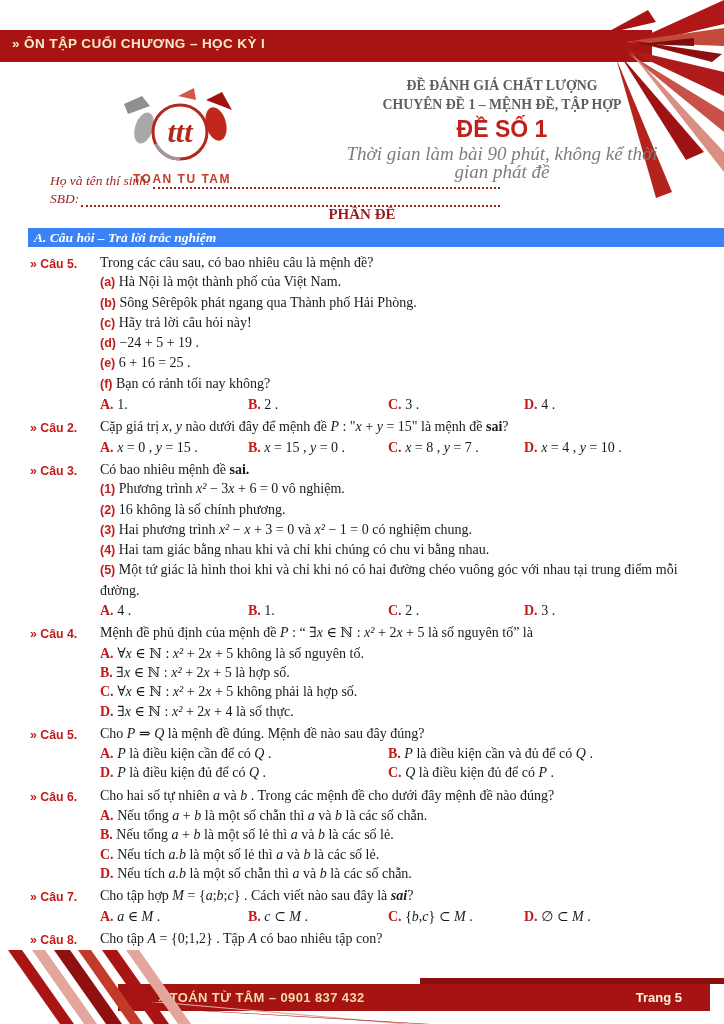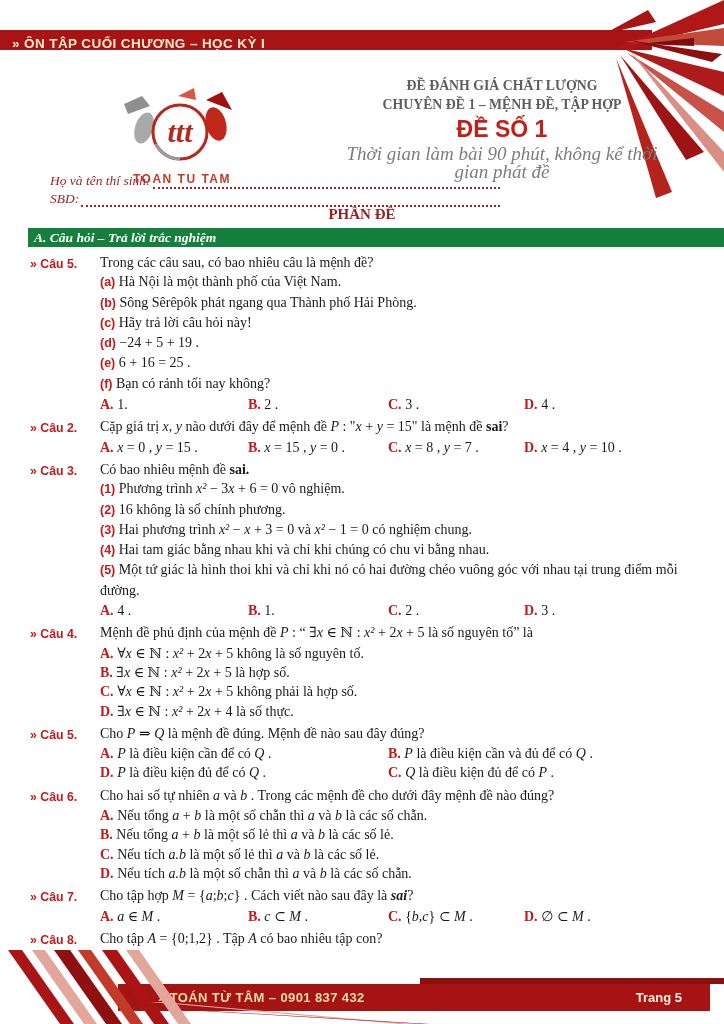--- a/index.html
+++ b/index.html
@@ -1,20 +1,20 @@
 <!DOCTYPE html>
 <html><head>
 <meta charset="utf-8">
 <style>
   html,body{margin:0;padding:0;background:#e8e8e8;}
   .page{position:relative;width:724px;height:1024px;background:#ffffff;margin:0 auto;
         font-family:"Liberation Serif","DejaVu Serif","DejaVu Sans",serif;color:#1a1a1a;overflow:hidden;}
 
   
-  .top-banner{position:absolute;left:0;top:30px;width:652px;height:20px;background:#A81414;text-decoration:underline;}
+  .top-banner{position:absolute;left:0;top:30px;width:652px;height:32px;background:#A81414;text-decoration:underline;}
   .top-banner .txt{position:absolute;left:12px;top:0;line-height:28px;
         font-family:"Liberation Sans","DejaVu Sans",sans-serif;font-weight:bold;font-size:13.5px;
         color:#F6ECCB;letter-spacing:.4px;}
   .shards{position:absolute;right:0;top:0;width:180px;height:240px;}
 
   
   .logo{position:absolute;left:116px;top:84px;width:132px;height:102px;text-align:center;}
   .logo-name{position:absolute;left:0;right:0;bottom:0;font-family:"Liberation Sans","DejaVu Sans",sans-serif;
         font-weight:bold;font-size:12px;letter-spacing:1.5px;color:#C23B22;}
 
@@ -26,21 +26,21 @@
   .hdr .time{font-style:italic;font-size:19px;color:#7d7d7d;line-height:18px;margin-top:2px;}
 
   
   .form{position:absolute;left:30px;top:171px;width:470px;font-style:italic;font-size:13.5px;color:#A02424;}
   .form-line{display:flex;align-items:flex-end;height:18px;margin-left:20px;}
   .form-line .dots{flex:1;border-bottom:2px dotted #A02424;height:12px;margin-left:2px;}
 
   .phan-de{position:absolute;left:0;top:206px;width:724px;text-align:center;
         font-weight:bold;font-size:15px;color:#9C1C1C;}
 
-  .section-bar{position:absolute;left:28px;top:228px;right:0;height:19px;background:#15803d;}
+  .section-bar{position:absolute;left:28px;top:228px;right:0;height:19px;background:#3b82f6;}
   .section-bar .txt{font-style:italic;font-weight:bold;font-size:13.5px;color:#ffffff;
         line-height:19px;padding-left:6px;}
 
   
   .questions{position:absolute;left:30px;top:253px;right:16px;font-size:14px;line-height:19.3px;}
   .q{display:flex;margin-bottom:3px;}
   .q-label{flex:0 0 70px;font-family:"Liberation Sans","DejaVu Sans",sans-serif;
         font-weight:bold;font-size:12.3px;color:#C11B1B;padding-top:2px;white-space:nowrap;}
   .q-body{flex:1;}
   .q-item .item-label{font-family:"Liberation Sans","DejaVu Sans",sans-serif;

